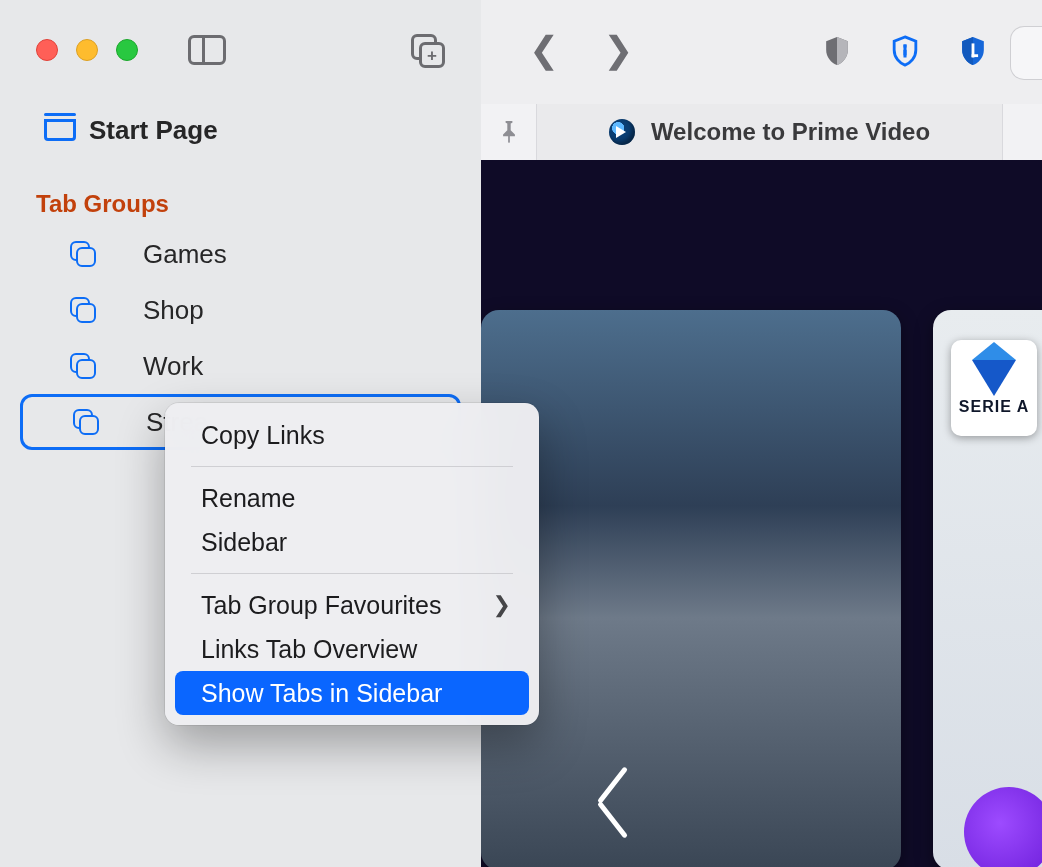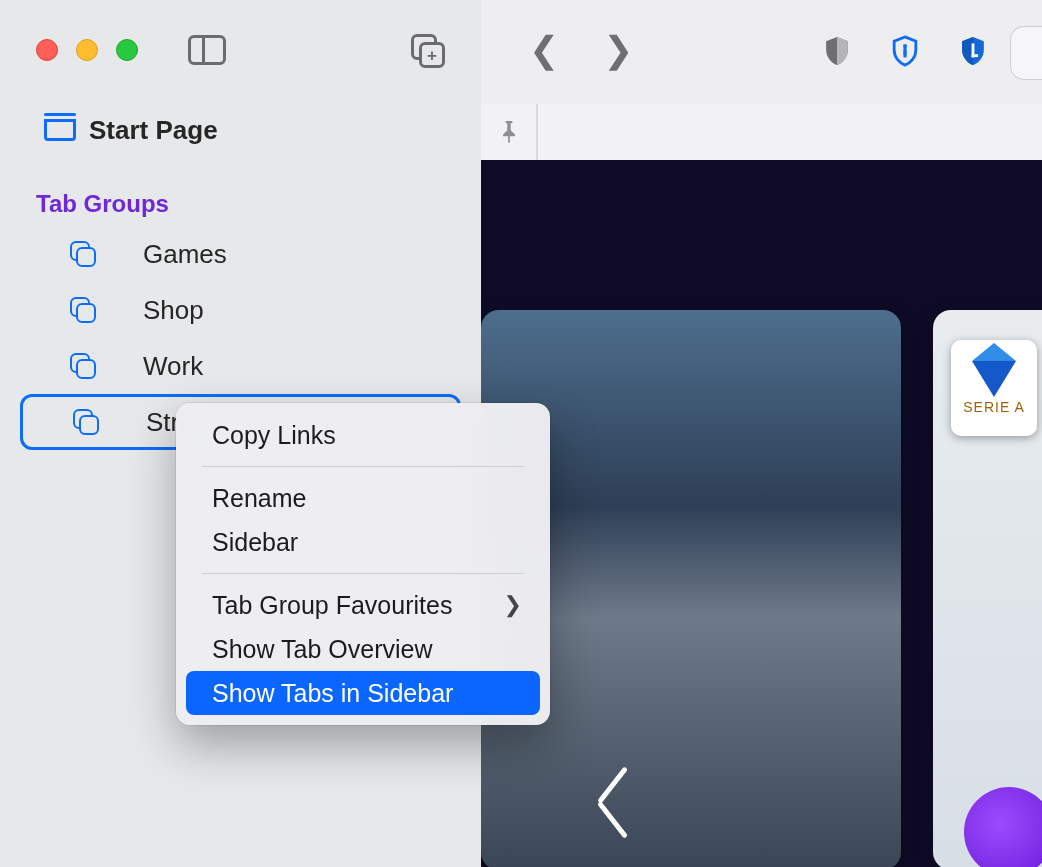--- a/index.html
+++ b/index.html
@@ -20,21 +20,21 @@
   .sidebar-toggle::before { content:""; position:absolute; left:11px; top:0; bottom:0; width:3px; background:#6c6c70; }
   .new-tabgroup { position:absolute; right:32px; top:34px; width:38px; height:34px; }
   .new-tabgroup .back-sq { position:absolute; left:0; top:0; width:26px; height:26px; border:3px solid #6c6c70; border-radius:6px; }
   .new-tabgroup .front-sq { position:absolute; left:8px; top:8px; width:26px; height:26px; border:3px solid #6c6c70; border-radius:6px; background:#e7e8ea; display:flex; align-items:center; justify-content:center; color:#6c6c70; font-size:17px; font-weight:600; line-height:1; }
 
   .sidebar-list { position:absolute; left:0; top:100px; right:0; }
   .start-row { display:flex; align-items:center; height:60px; padding:0 24px 0 44px; gap:13px; font-size:26px; font-weight:600; color:#262627; }
   .start-icon { width:32px; height:22px; border:3px solid #0d6df6; border-radius:0 0 4px 4px; position:relative; }
   .start-icon::before { content:""; position:absolute; left:-3px; right:-3px; top:-9px; height:3px; background:#0d6df6; border-radius:2px; }
 
-  .section-label { padding:30px 0 8px 36px; font-size:24px; font-weight:700; color:#6d28d9; }
+  .section-label { padding:30px 0 8px 36px; font-size:24px; font-weight:700; color:#c2410c; }
 
   .group-row { display:flex; align-items:center; height:56px; padding:0 24px 0 50px; gap:47px; font-size:26px; font-weight:500; color:#262627; border-radius:12px; margin:0 20px; }
   .group-row.selected { border:3px solid #0d6df6; background:#e7e8ea; }
 
   .group-icon { position:relative; width:26px; height:26px; }
   .group-icon .bk { position:absolute; left:0; top:0; width:20px; height:20px; border:2.5px solid #0d6df6; border-radius:6px; }
   .group-icon .fr { position:absolute; left:6px; top:6px; width:20px; height:20px; border:2.5px solid #0d6df6; border-radius:6px; background:#e7e8ea; }
 
   
   .main { position:absolute; left:481px; top:0; right:0; height:100%; background:#eeeef0; }
@@ -55,25 +55,25 @@
   .hero-card { position:absolute; left:0; top:150px; width:420px; height:560px; border-radius:18px; background:linear-gradient(180deg,#4d6e8d 0%, #2e3f56 35%, #6e7a89 55%, #3a4655 100%); box-shadow:0 6px 18px rgba(0,0,0,0.4); }
   .hero-chevron { position:absolute; left:118px; top:490px; width:42px; height:42px; color:#fff; }
   .hero-chevron::before, .hero-chevron::after { content:""; position:absolute; left:0; width:44px; height:5px; background:#fff; border-radius:3px; }
   .hero-chevron::before { top:0; transform:rotate(-52deg); transform-origin:left center; }
   .hero-chevron::after { top:0; transform:rotate(52deg); transform-origin:left center; }
 
   .hero-card.second { left:452px; width:120px; border-radius:18px 0 0 18px; background:linear-gradient(180deg,#e8ecef 0%, #d8dee6 100%); }
   .serie-badge { position:absolute; left:470px; top:180px; width:86px; height:96px; background:#fff; border-radius:10px; display:flex; flex-direction:column; align-items:center; justify-content:center; gap:2px; box-shadow:0 2px 8px rgba(0,0,0,0.35); }
   .serie-badge .logo { width:0; height:0; border-left:22px solid transparent; border-right:22px solid transparent; border-top:36px solid #1558c9; position:relative; }
   .serie-badge .logo::before { content:""; position:absolute; left:-22px; top:-54px; width:0; height:0; border-left:22px solid transparent; border-right:22px solid transparent; border-bottom:18px solid #2f8de8; }
-  .serie-badge .txt { font-size:14px; font-weight:400; letter-spacing:1px; color:#a16207; }
+  .serie-badge .txt { font-size:16px; font-weight:700; letter-spacing:1px; color:#0f172a; }
   .purple-blob { position:absolute; right:-12px; bottom:-10px; width:90px; height:90px; border-radius:50%; background:radial-gradient(circle at 40% 40%, #9d4bff, #6a1bd8); }
 
   
-  .context-menu { position:absolute; left:165px; top:403px; width:374px; background:rgba(238,238,241,0.98); border-radius:14px; box-shadow:0 0 0 1px rgba(0,0,0,0.08), 0 20px 48px rgba(0,0,0,0.32); padding:10px 0; backdrop-filter:blur(20px);margin-left:11px; }
+  .context-menu { position:absolute; left:165px; top:403px; width:374px; background:rgba(238,238,241,0.98); border-radius:14px; box-shadow:0 0 0 1px rgba(0,0,0,0.08), 0 20px 48px rgba(0,0,0,0.32); padding:10px 0; backdrop-filter:blur(20px); }
   .cm-item { height:44px; display:flex; align-items:center; padding:0 26px; font-size:25px; font-weight:500; color:#1c1c1e; margin:0 10px; border-radius:8px; position:relative; }
   .cm-item.hover { background:#0a66ff; color:#fff;border-radius:8px; }
   .cm-sep { height:1px; background:#cfcfd3; margin:9px 26px; }
   .cm-chevron { position:absolute; right:18px; font-size:22px; color:#454548; }
 
   
   .shield { width:26px; height:30px; position:relative; }
   .shield svg { width:26px; height:32px; display:block; }
 </style>
 </head>
@@ -167,20 +167,24 @@
       </div>
       <div class="addr-stub"></div>
     </div>
 
     <div class="tabstrip">
       <div class="pin-cell">
         <svg width="20" height="22" viewBox="0 0 20 26">
             <path d="M6 0 H14 V2 L12 3 V11 L17 16 V18 H11 V25 L10 26 L9 25 V18 H3 V16 L8 11 V3 L6 2 Z" fill="#8e8e93"></path>
           </svg>
       </div>
+      <div class="tab">
+        <span class="tab-favicon"></span>
+        <span>Welcome to Prime Video</span>
+      </div>
       <div class="tabdiv"></div>
     </div>
 
     <div class="page-content">
       <div class="hero-card">
         <div class="hero-chevron"></div>
       </div>
       <div class="hero-card second"></div>
       <div class="serie-badge">
         <div class="logo"></div>
@@ -200,20 +204,20 @@
     </div>
     <div class="cm-item">
       <span>Sidebar</span>
     </div>
     <div class="cm-sep"></div>
     <div class="cm-item">
       <span>Tab Group Favourites</span>
       <span class="cm-chevron">❯</span>
     </div>
     <div class="cm-item">
-      <span>Show Tab Overview</span>
+      <span>Links Tab Overview</span>
     </div>
     <div class="cm-item hover">
       <span>Show Tabs in Sidebar</span>
     </div>
   </div>
 
 </div>
 
 </body></html>

